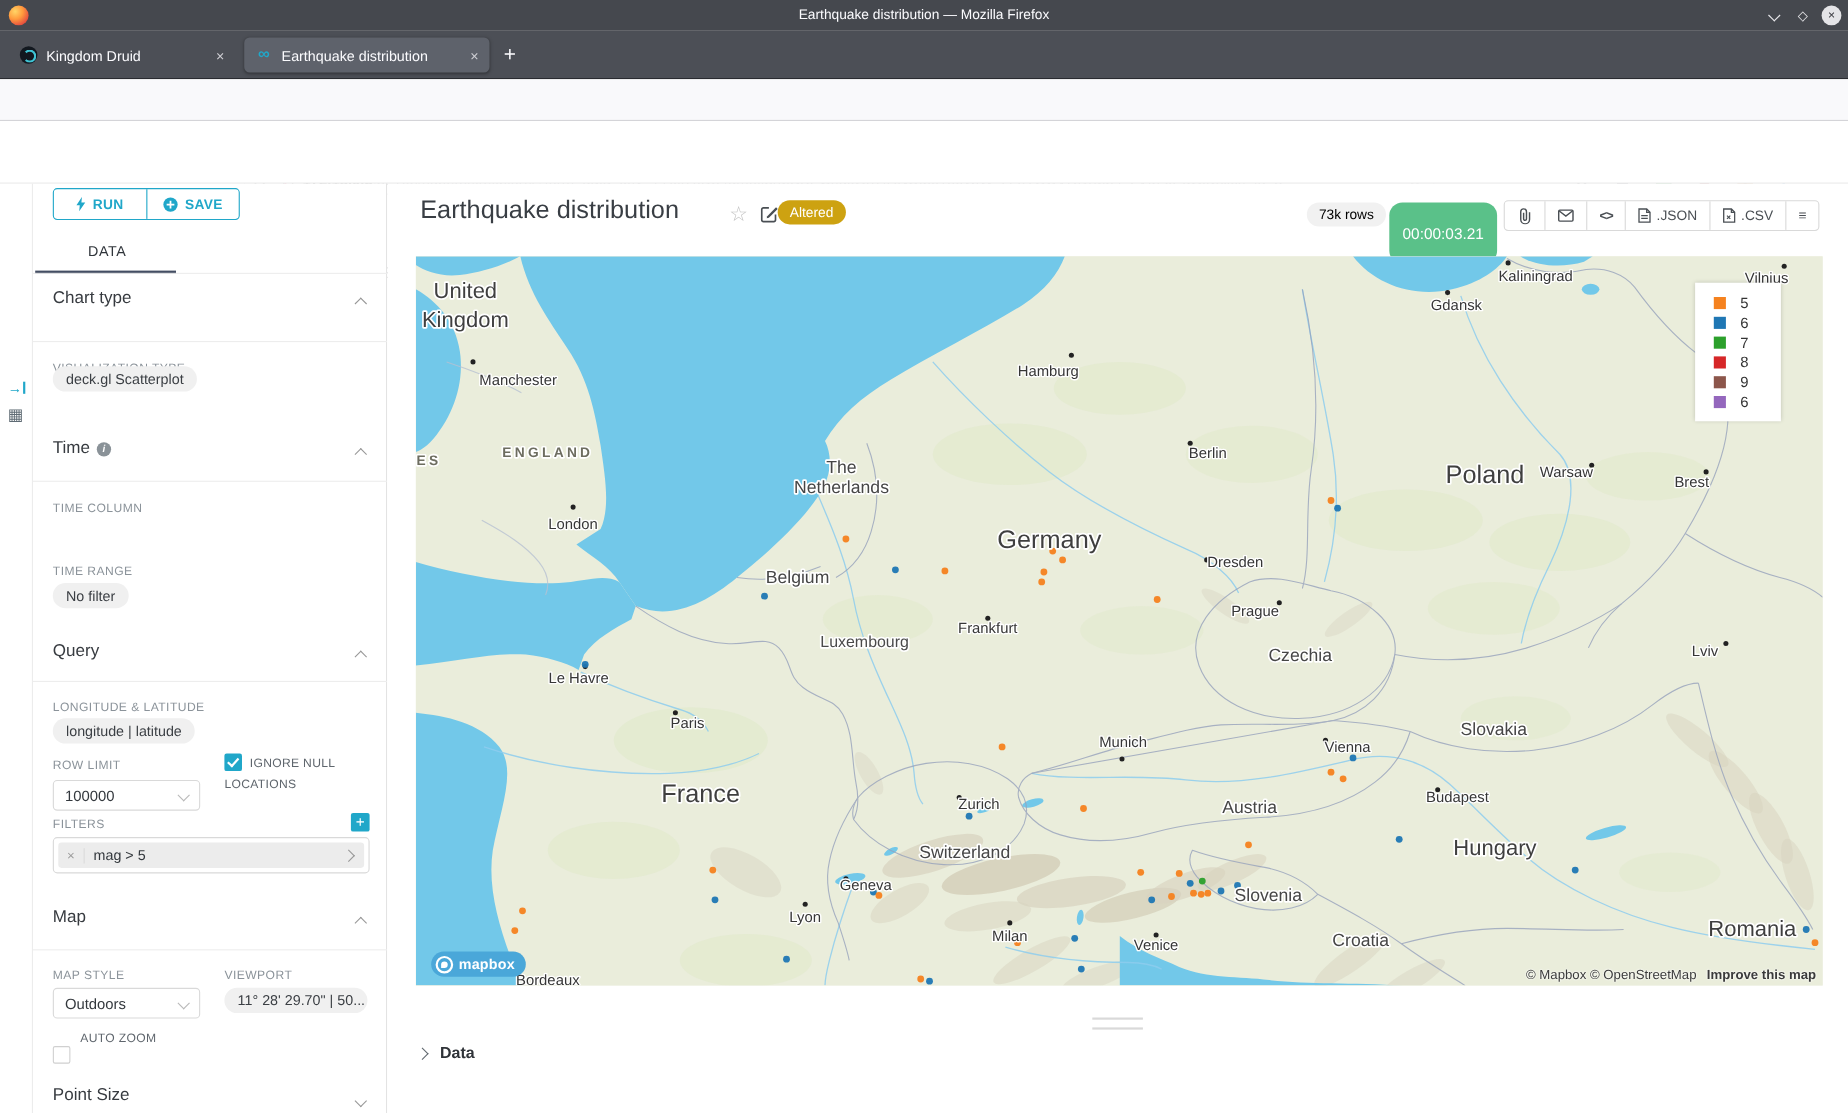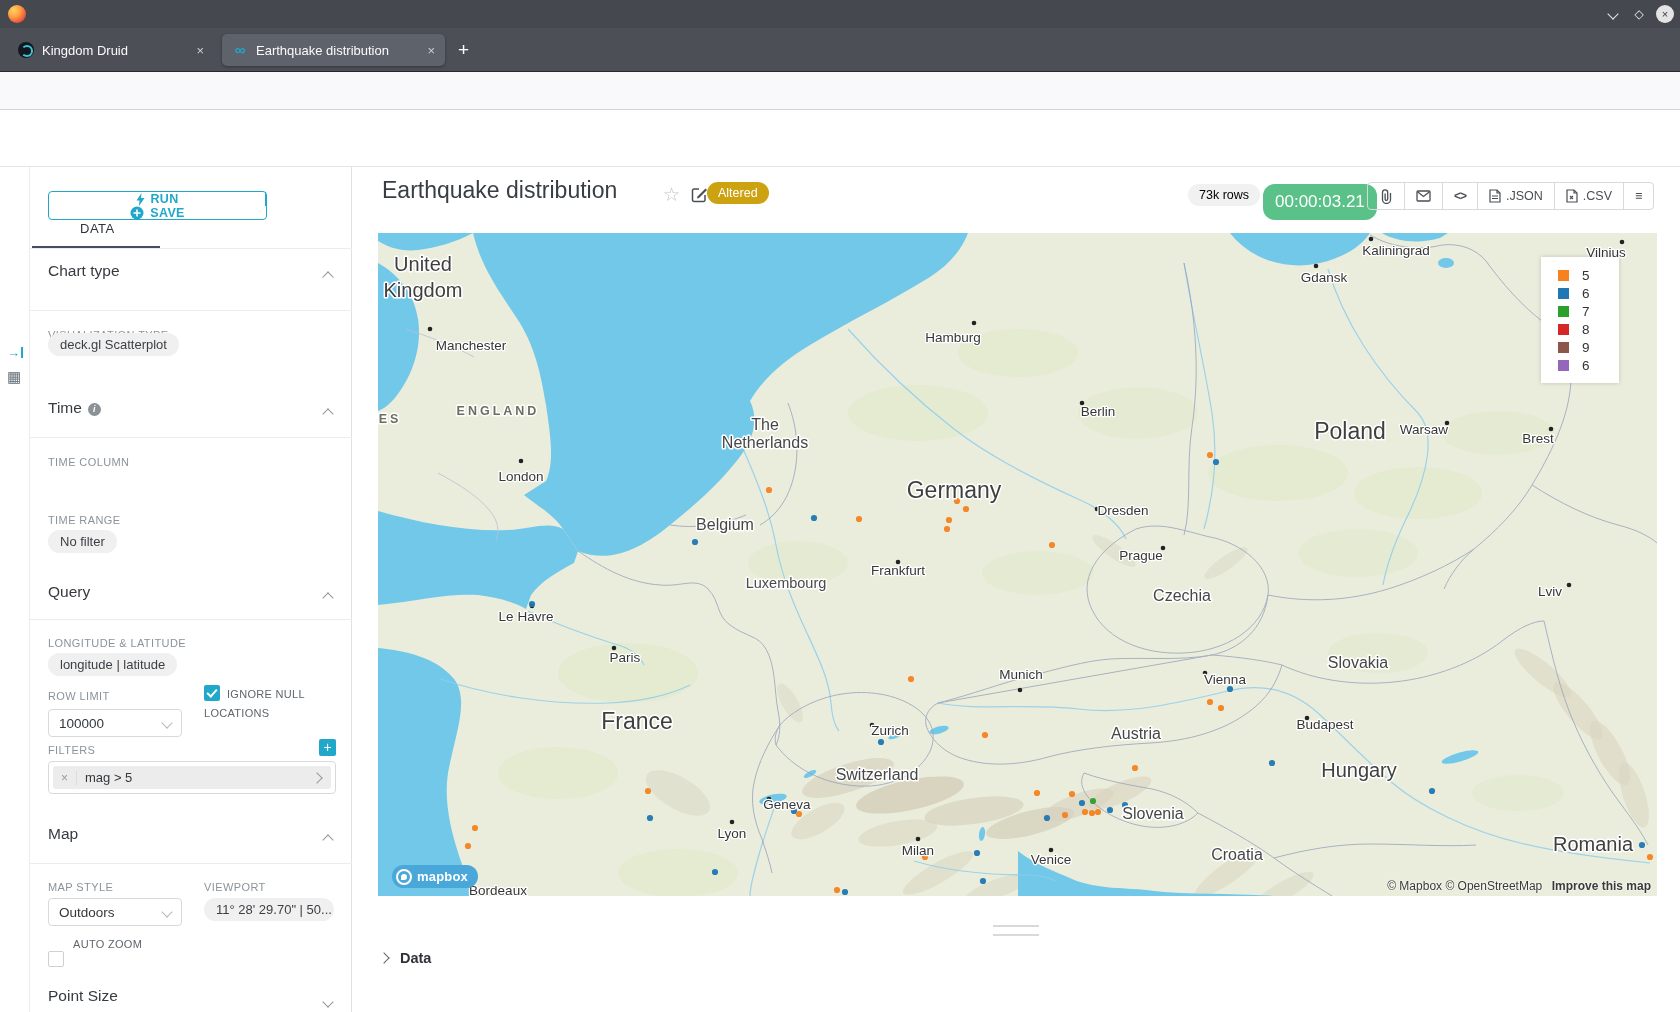--- a/index.html
+++ b/index.html
@@ -43,21 +43,21 @@
   .ss-nav-item{top:131px;font-size:14.5px;color:#383e45;}
   .caret{color:#8a8f96;font-size:9px;vertical-align:2px;margin-left:4px;}
   #ss-add{left:1549px;top:127px;color:#20a7c9;font-size:19px;font-weight:bold;}
   #ss-settings{left:1601px;top:131px;font-size:14.5px;color:#383e45;}
   
   #rail{left:0;top:167px;width:30px;height:845px;background:#fff;border-right:1px solid #ececec;box-sizing:border-box;}
   #collapse-icon{left:7px;top:178px;color:#20a7c9;font-size:13px;font-weight:bold;}
   #collapse-icon .bar{display:inline-block;width:2px;height:11px;background:#20a7c9;vertical-align:-1px;margin-left:1px;}
   #grid-icon{left:7px;top:201px;color:#5f6b74;font-size:15px;}
   #panel{left:30px;top:167px;width:322px;height:845px;background:#fff;border-right:1px solid #e0e0e0;box-sizing:border-box;}
-  #runsave{left:18px;top:24px;width:219px;height:29px;border:1.5px solid #20a7c9;border-radius:4px;box-sizing:border-box;display:flex;flex-direction:column;}
+  #runsave{left:18px;top:4px;width:170px;height:29px;border:1.5px solid #20a7c9;border-radius:4px;box-sizing:border-box;display:flex;}
   .rs-btn{flex:1;display:flex;align-items:center;justify-content:center;color:#20a7c9;font-size:12.5px;font-weight:bold;letter-spacing:.3px;gap:6px;}
   #run-btn{border-right:1.5px solid #20a7c9;}
   #data-tab{left:50px;top:54px;font-size:13px;color:#2f343a;letter-spacing:.5px;font-weight:500;}
   #data-tab-underline{left:2px;top:79px;width:128px;height:3px;background:#444e63;}
   .panel-divider{left:0;width:322px;height:1px;background:#ededed;}
   .sec-head{left:18px;width:288px;font-size:15.5px;color:#373b40;}
   .sec-chev{position:absolute;right:4px;top:5px;}
   .chev{display:inline-block;width:7px;height:7px;border-right:1.6px solid #979797;border-bottom:1.6px solid #979797;}
   .chev.up{transform:rotate(-135deg);} .chev.down{transform:rotate(45deg);} .chev.right{transform:rotate(-45deg);}
   .ctl-label{left:18px;font-size:11px;letter-spacing:.4px;color:#8b939a;}
@@ -75,21 +75,21 @@
   #filter-x{color:#9a9a9a;font-size:12px;padding:0 8px;border-right:1px solid #dcdcdc;margin-right:8px;}
   #filter-chip .chev{margin-left:auto;margin-right:10px;}
   .info-dot{display:inline-block;width:13px;height:13px;border-radius:50%;background:#8a9298;color:#fff;font-size:9px;line-height:13px;text-align:center;vertical-align:1px;margin-left:6px;font-style:italic;font-weight:bold;}
   
   #main{left:352px;top:167px;width:1328px;height:845px;background:#fff;}
   #chart-title{left:30px;top:10px;font-size:23px;color:#393e44;}
   #fav-star{left:311px;top:16px;font-size:19px;color:#c2c2c2;}
   #edit-icon{left:339px;top:19px;}
   #altered-badge{left:355px;top:15px;background:#cda211;color:#fff;font-size:12.5px;border-radius:12px;padding:4px 11px;}
   #rows-pill{left:836px;top:17px;background:#f1f1f1;color:#000000;font-size:12.5px;border-radius:12px;padding:4px 11px;}
-  #timer-pill{left:911px;top:17px;background:#5ac189;color:#fff;font-size:17px;border-radius:12px;padding:8px 12px;}
+  #timer-pill{left:911px;top:17px;background:#5ac189;color:#fff;font-size:14px;border-radius:12px;padding:20px 12px;}
   #btn-group{left:1015px;top:15px;height:28px;border:1px solid #d9d9d9;border-radius:4px;display:flex;align-items:stretch;box-sizing:border-box;}
   .grp-btn{display:flex;align-items:center;justify-content:center;padding:0 11px;border-right:1px solid #d9d9d9;color:#4a4f54;font-size:12.5px;gap:5px;}
   .grp-btn:last-child{border-right:none;}
   #code-icon{font-size:12px;font-weight:bold;letter-spacing:-1px;color:#4a4f54;}
   
   #map{left:26px;top:66px;width:1279px;height:663px;background:#eaeddb;overflow:hidden;}
   #map svg text{paint-order:stroke;stroke:#ffffff;stroke-width:3px;stroke-linejoin:round;fill:#3c3c3c;text-anchor:middle;}
   #map svg text.city{font-size:13.5px;fill:#363636;stroke-width:2.5px;}
   #map svg text.country-xl{font-size:23px;fill:#3f3f3f;font-weight:500;}
   #map svg text.country-lg{font-size:20px;fill:#3f3f3f;font-weight:500;}
@@ -109,20 +109,21 @@
   #drag-handle{left:641px;top:758px;width:46px;height:7px;border-top:2px solid #d9d9d9;border-bottom:2px solid #d9d9d9;}
   #data-collapse{left:28px;top:783px;display:flex;align-items:center;gap:12px;}
   #data-collapse .label{font-size:14.5px;font-weight:bold;color:#2f3338;}
   svg.ic{display:block;}
 </style>
 </head>
 <body>
 
 <div class="abs" id="titlebar">
   <div class="abs" id="ff-logo"></div>
+  <div class="abs" id="win-title">Earthquake distribution — Mozilla Firefox</div>
   <div class="abs winctl" style="left:1604px;"><span class="chev down" style="border-color:#e7e7ea;"></span></div>
   <div class="abs winctl" style="left:1630px;">◇</div>
   <div class="abs winctl" id="win-close" style="left:1656px;">×</div>
 </div>
 
 <div class="abs" id="tabbar">
   <div class="abs tab" id="tab1">
     <span class="favicon" id="druid-favicon"></span>
     <span class="tab-label">Kingdom Druid</span>
     <span class="tab-close">×</span>

